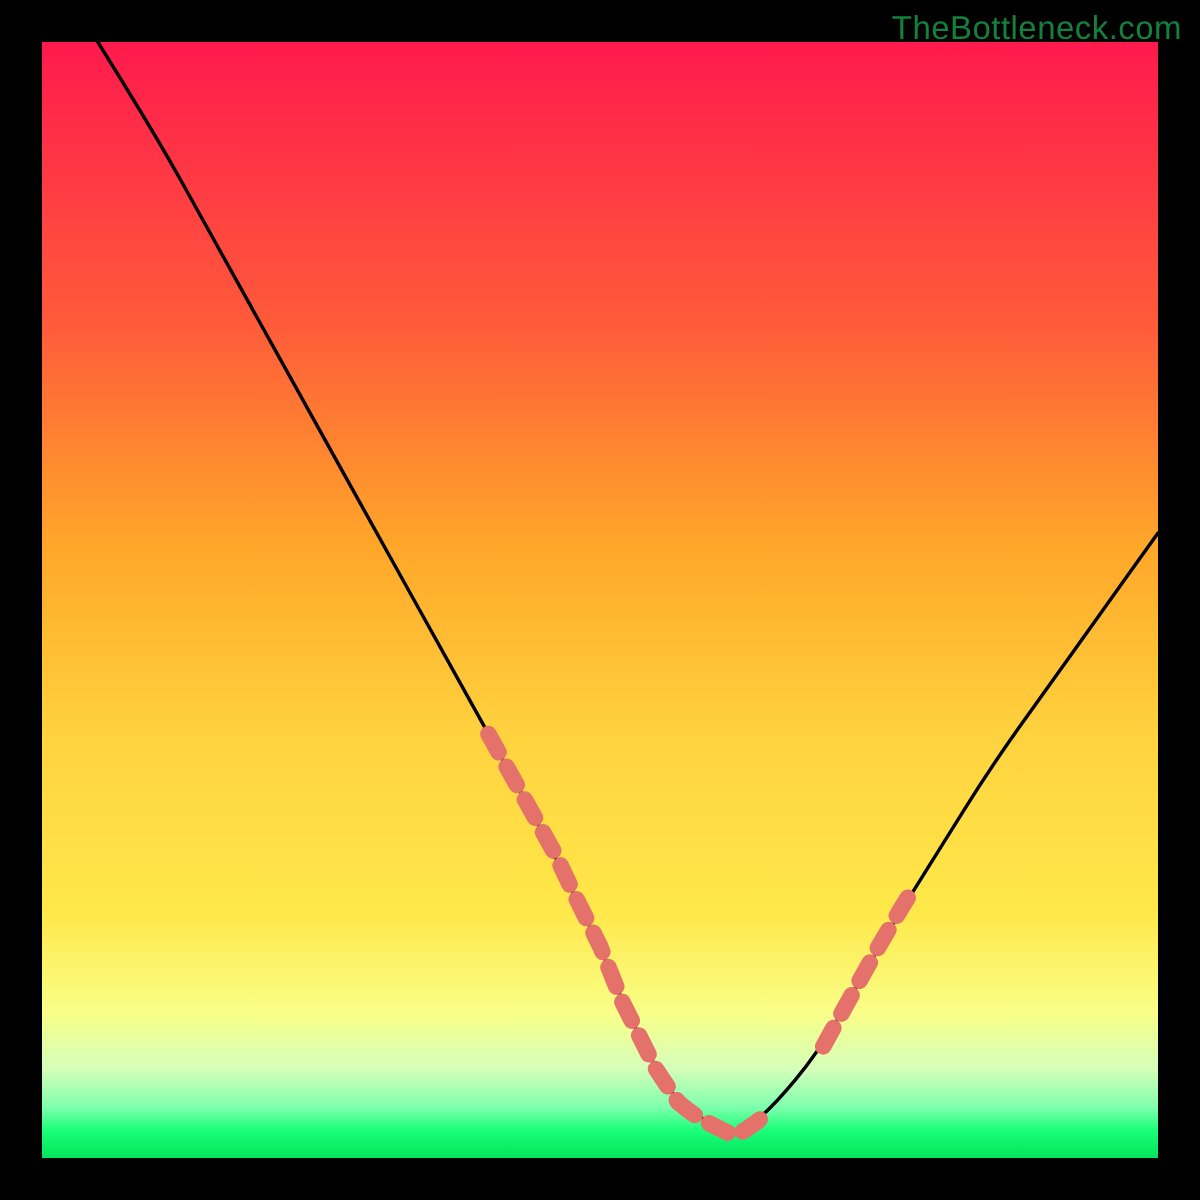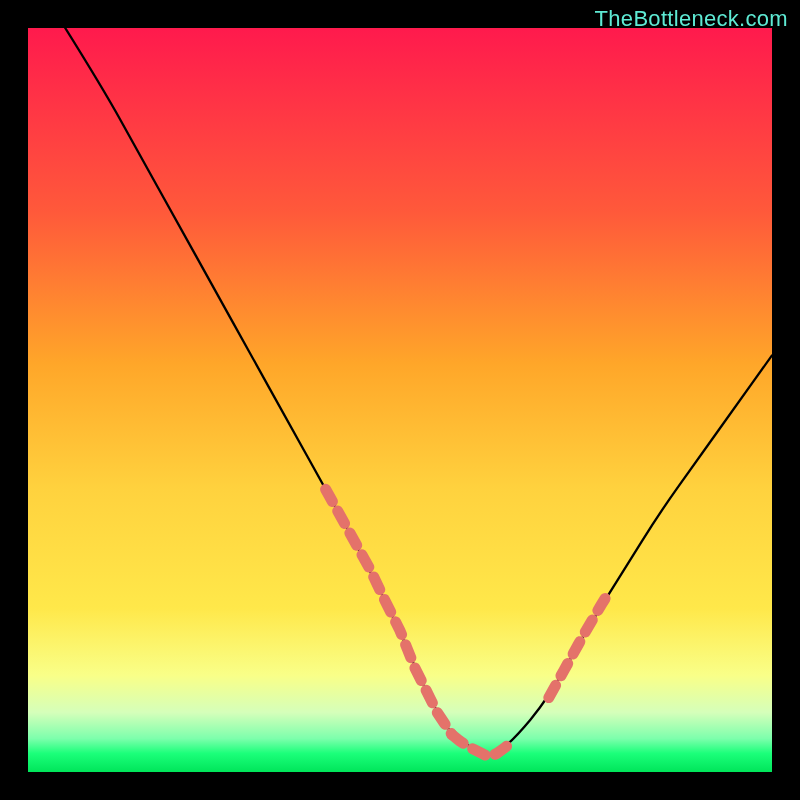--- a/index.html
+++ b/index.html
@@ -12,21 +12,21 @@
     width: 800px;
     height: 800px;
     position: relative;
     background: #000;
     overflow: hidden;
   }
   .watermark {
     position: absolute;
     top: 6px;
     right: 12px;
-    color: #5eead4;
+    color: #15803d;
     font-size: 22px;
     font-weight: 500;
     letter-spacing: 0.3px;
     z-index: 10;
   }
   .plot {
     position: absolute;
     left: 28px;
     top: 28px;
     width: 744px;

